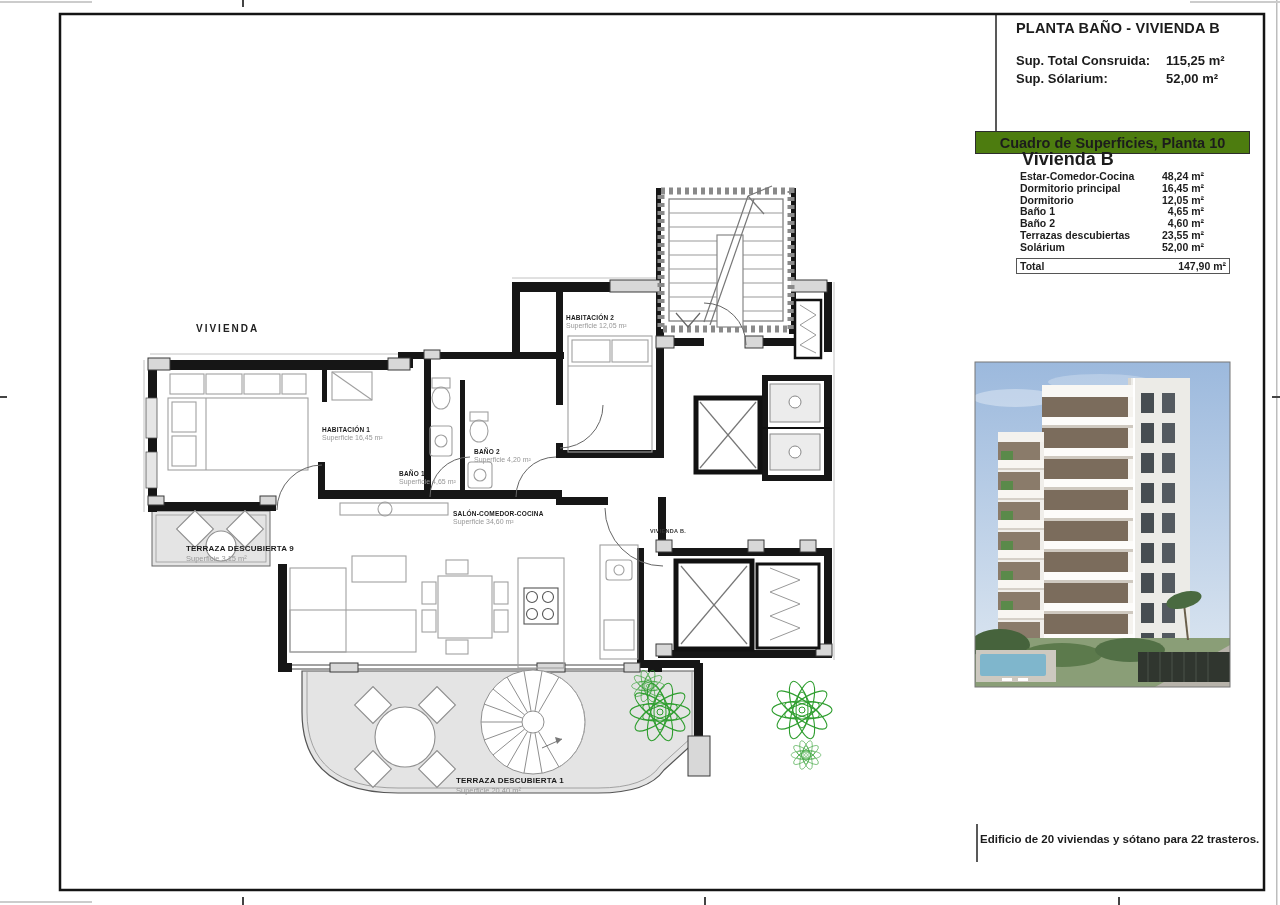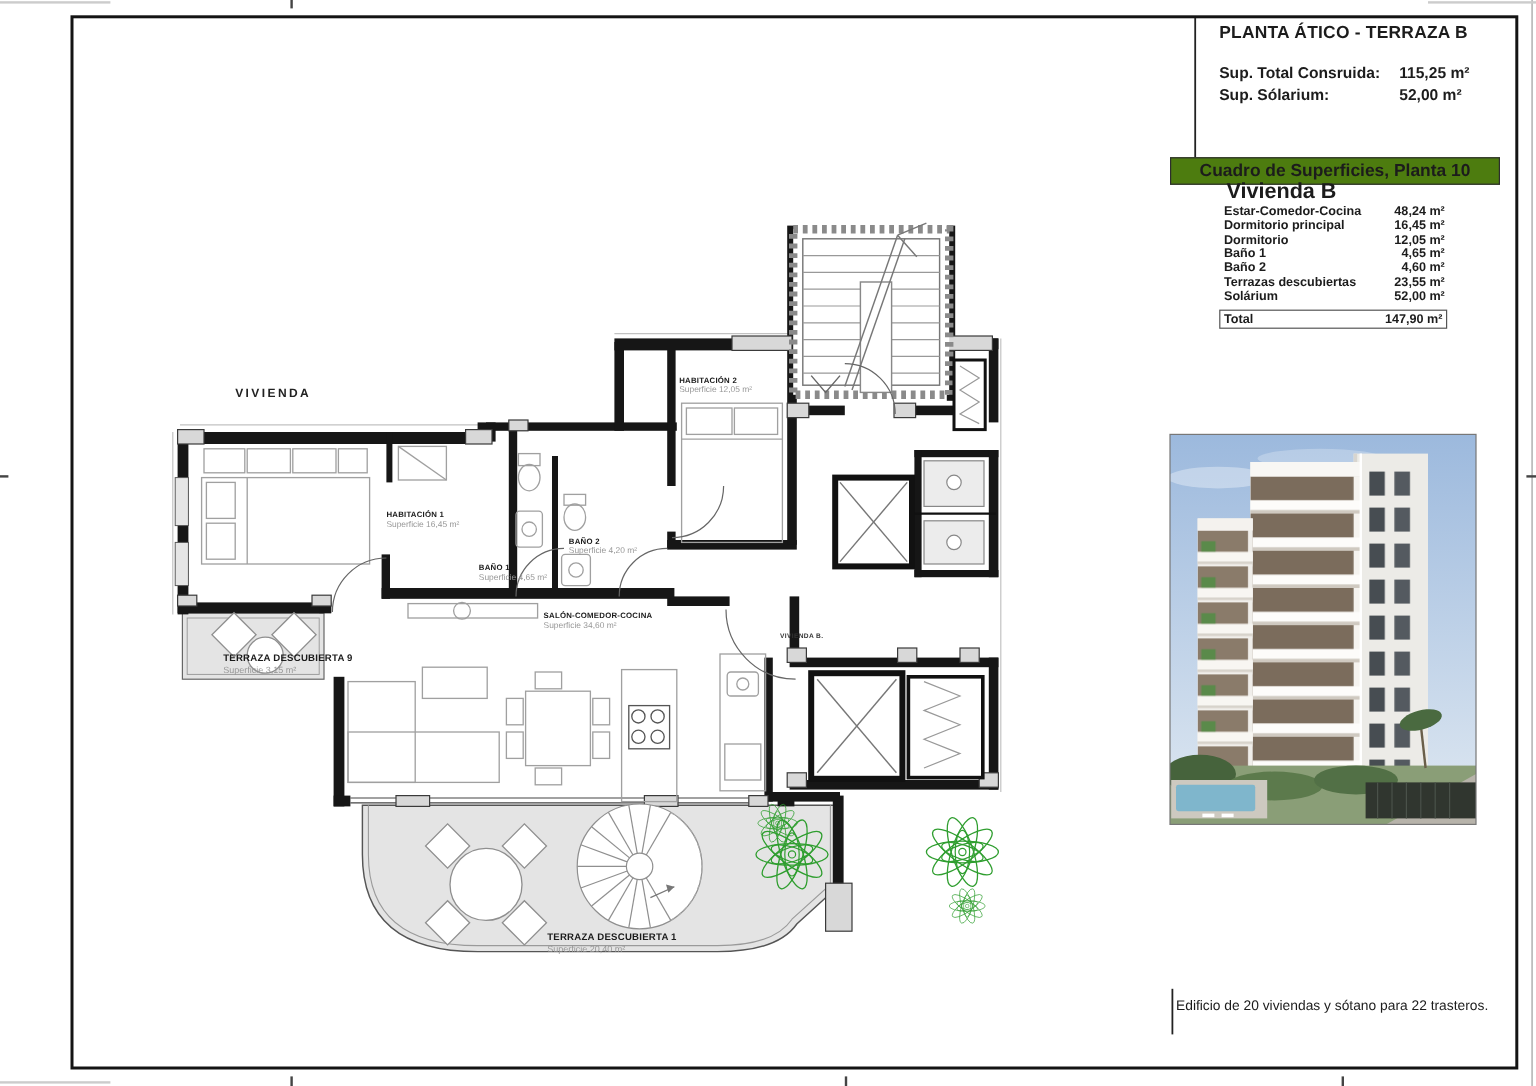--- a/index.html
+++ b/index.html
@@ -22,24 +22,24 @@
   .tb-row{display:flex;font-size:13px;font-weight:bold;line-height:1.4;}
   .tb-row .tb-l{width:150px;}
   
   #cuadrobox{left:975px;top:131px;width:273px;height:21px;border:1.6px solid #2d2d2d;
              display:flex;align-items:center;justify-content:center;
              font-size:14.5px;font-weight:bold;background:#4d7c0f;}
   #viviendaB{left:1022px;top:149px;font-size:18px;font-weight:bold;}
   #strows{left:1020px;top:171px;width:184px;}
   .strow{display:flex;justify-content:space-between;font-size:10.5px;font-weight:bold;
          line-height:11.8px;gap:16px;}
-  #totalbox{left:1016px;top:258px;width:190px;height:16px;border:1.2px solid #555;
+  #totalbox{left:1016px;top:258px;width:214px;height:16px;border:1.2px solid #555;
             display:flex;justify-content:space-between;align-items:center;
             padding:0 3px;font-size:10.5px;font-weight:bold;background:#fff;box-sizing:border-box;}
-  #footnote{left:980px;top:833px;font-size:11.5px;font-weight:normal;}
+  #footnote{left:980px;top:833px;font-size:11.5px;font-weight:bold;}
 </style>
 </head>
 <body>
 
 <div id="sheet">
 
 <svg id="plansvg" width="1280" height="905" viewBox="0 0 1280 905">
   <defs>
     <clipPath id="photoClip">
           <rect x="975" y="362" width="255" height="325"></rect>
@@ -427,21 +427,21 @@
     <div class="l1">TERRAZA DESCUBIERTA 9</div>
     <div class="l2">Superficie 3,15 m²</div>
   </div>
   <div class="rlabel big" style="left:456px;top:776px;">
     <div class="l1">TERRAZA DESCUBIERTA 1</div>
     <div class="l2">Superficie 20,40 m²</div>
   </div>
   <div class="abs unitlabel" style="left:650px;top:528px;">VIVIENDA B.</div>
 
   <div class="abs" id="titleblock">
-    <div class="tb-title">PLANTA ÁTICO - TERRAZA B</div>
+    <div class="tb-title">PLANTA BAÑO - VIVIENDA B</div>
     <div class="tb-row">
       <span class="tb-l">Sup. Total Consruida:</span>
       <span class="tb-v">115,25 m²</span>
     </div>
     <div class="tb-row">
       <span class="tb-l">Sup. Sólarium:</span>
       <span class="tb-v">52,00 m²</span>
     </div>
   </div>
 

